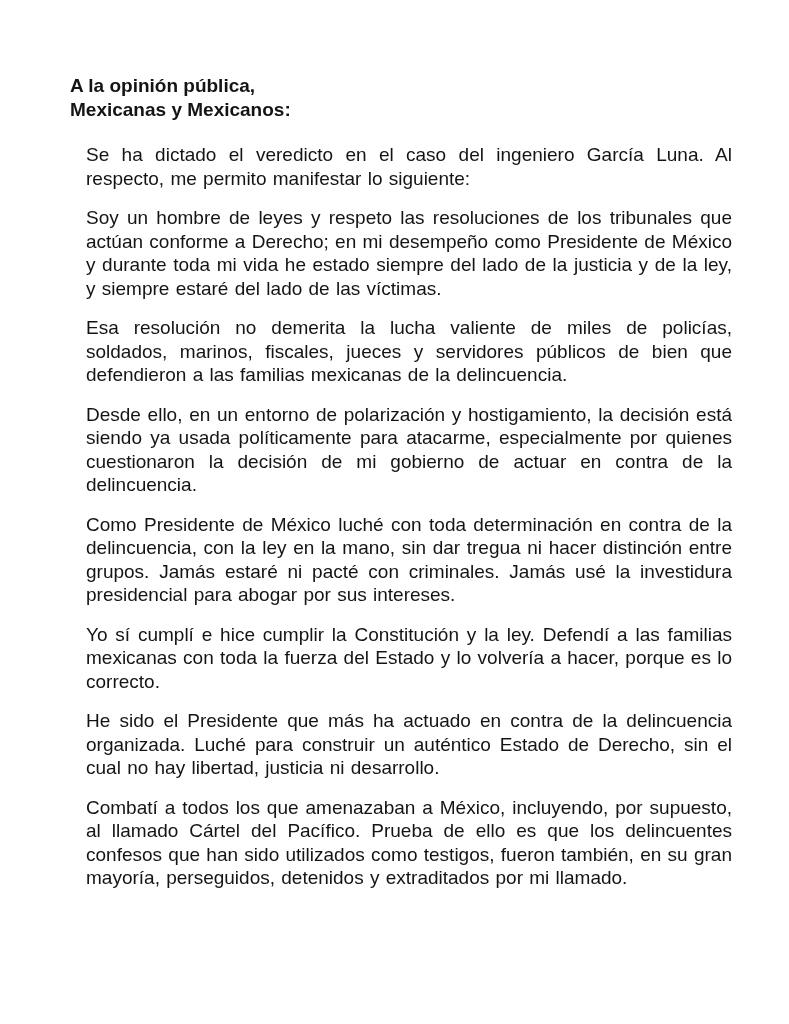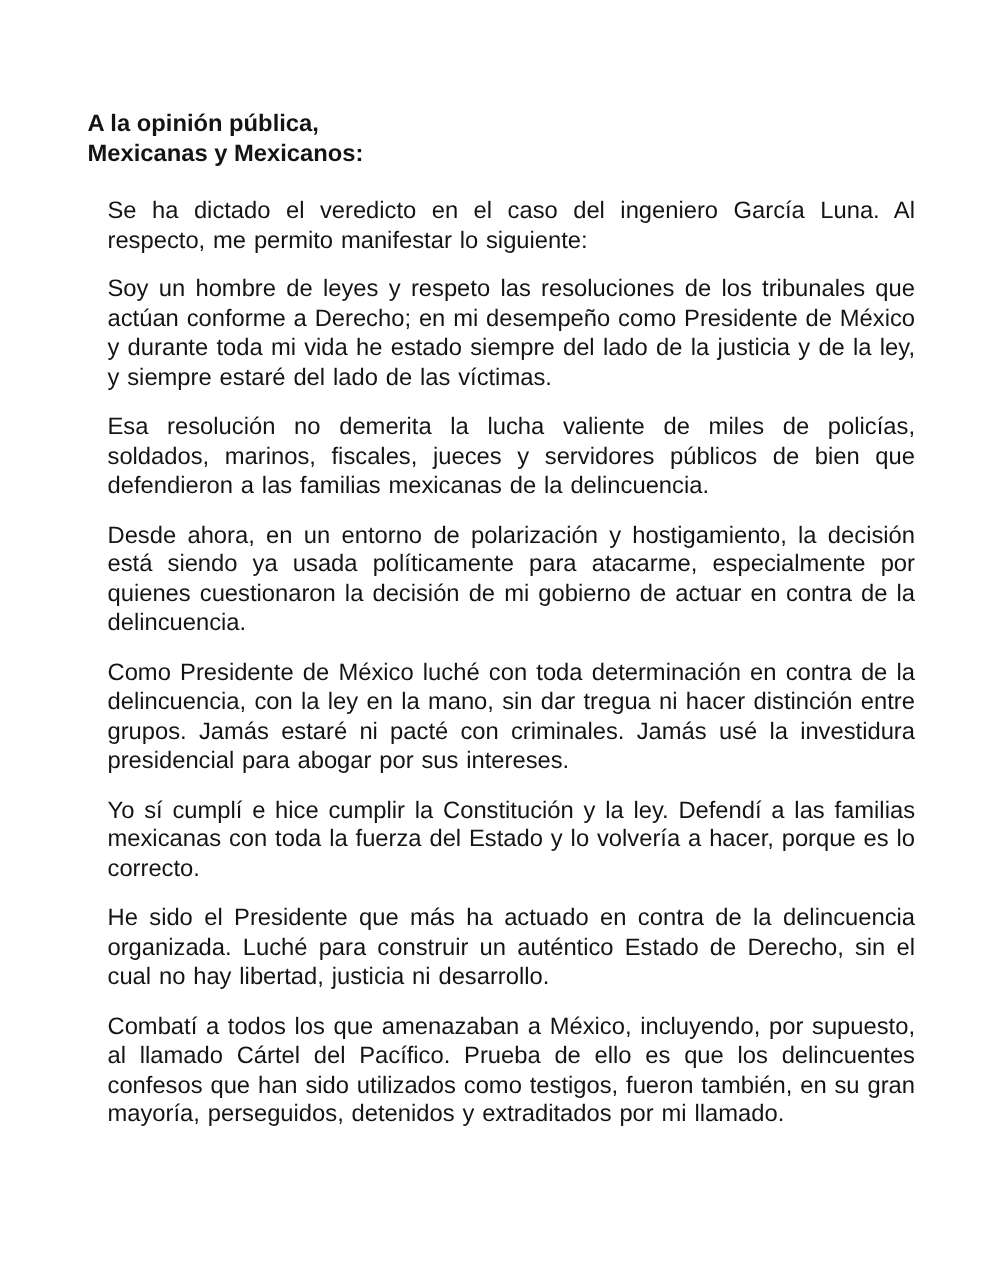--- a/index.html
+++ b/index.html
@@ -11,21 +11,21 @@
     width: 789px;
     height: 1024px;
     position: relative;
     font-family: "Liberation Sans", sans-serif;
     color: #141414;
     overflow: hidden;
   }
   .page {
     position: absolute;
     left: 70px;
-    top: 88px;
+    top: 74px;
     width: 662px;
   }
   .doc-heading {
     font-weight: bold;
     font-size: 19px;
     line-height: 23.5px;
     margin: 0 0 22px 0;
   }
   .doc-heading .heading-line {
     display: block;
@@ -50,21 +50,21 @@
     <span class="heading-line">A la opinión pública,</span>
     <span class="heading-line">Mexicanas y Mexicanos:</span>
   </div>
 
   <p class="doc-paragraph"><span>Se ha dictado el veredicto en el caso del ingeniero García Luna. Al respecto, me permito manifestar lo siguiente:</span></p>
 
   <p class="doc-paragraph"><span>Soy un hombre de leyes y respeto las resoluciones de los tribunales que actúan conforme a Derecho; en mi desempeño como Presidente de México y durante toda mi vida he estado siempre del lado de la justicia y de la ley, y siempre estaré del lado de las víctimas.</span></p>
 
   <p class="doc-paragraph"><span>Esa resolución no demerita la lucha valiente de miles de policías, soldados, marinos, fiscales, jueces y servidores públicos de bien que defendieron a las familias mexicanas de la delincuencia.</span></p>
 
-  <p class="doc-paragraph"><span>Desde ahora, en un entorno de polarización y hostigamiento, la decisión está siendo ya usada políticamente para atacarme, especialmente por quienes cuestionaron la decisión de mi gobierno de actuar en contra de la delincuencia.</span></p>
+  <p class="doc-paragraph"><span>Desde ello, en un entorno de polarización y hostigamiento, la decisión está siendo ya usada políticamente para atacarme, especialmente por quienes cuestionaron la decisión de mi gobierno de actuar en contra de la delincuencia.</span></p>
 
 
   <p class="doc-paragraph"><strong>Como Presidente de México luché con toda determinación en contra de la delincuencia, con la ley en la mano, sin dar tregua ni hacer distinción entre grupos.</strong><span> Jamás estaré ni pacté con criminales. Jamás usé la investidura presidencial para abogar por sus intereses.</span></p>
 
   <p class="doc-paragraph"><strong>Yo sí cumplí e hice cumplir la Constitución y la ley.</strong><span> Defendí a las familias mexicanas con toda la fuerza del Estado y lo volvería a hacer, porque es lo correcto.</span></p>
 
   <p class="doc-paragraph"><strong>He sido el Presidente que más ha actuado en contra de la delincuencia organizada.</strong><span> Luché para construir un auténtico Estado de Derecho, sin el cual no hay libertad, justicia ni desarrollo.</span></p>
 
   <p class="doc-paragraph"><strong>Combatí a todos los que amenazaban a México, incluyendo, por supuesto, al llamado Cártel del Pacífico.</strong><span> Prueba de ello es que los delincuentes confesos que han sido utilizados como testigos, fueron también, en su gran mayoría, perseguidos, detenidos y extraditados por mi llamado.</span></p>
 

